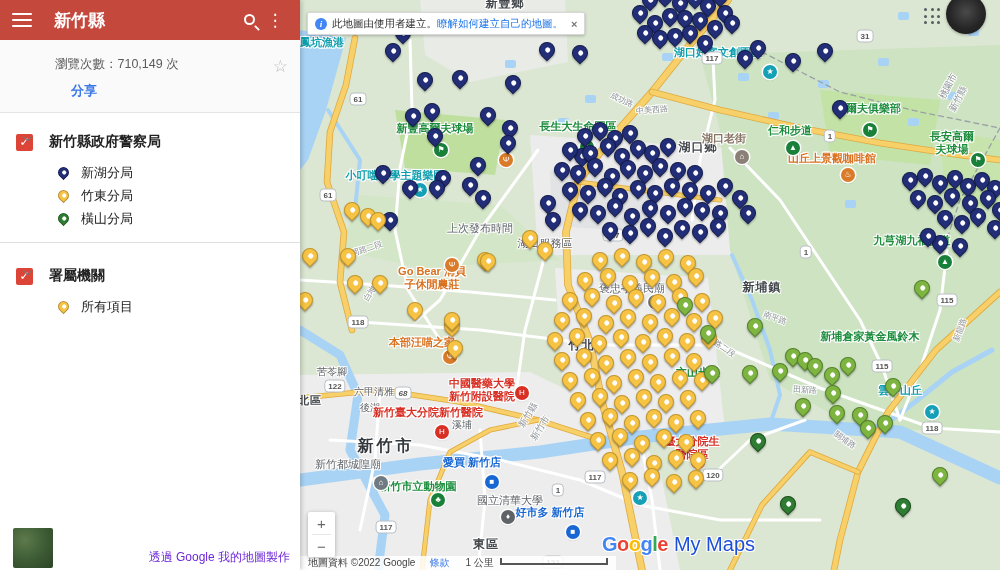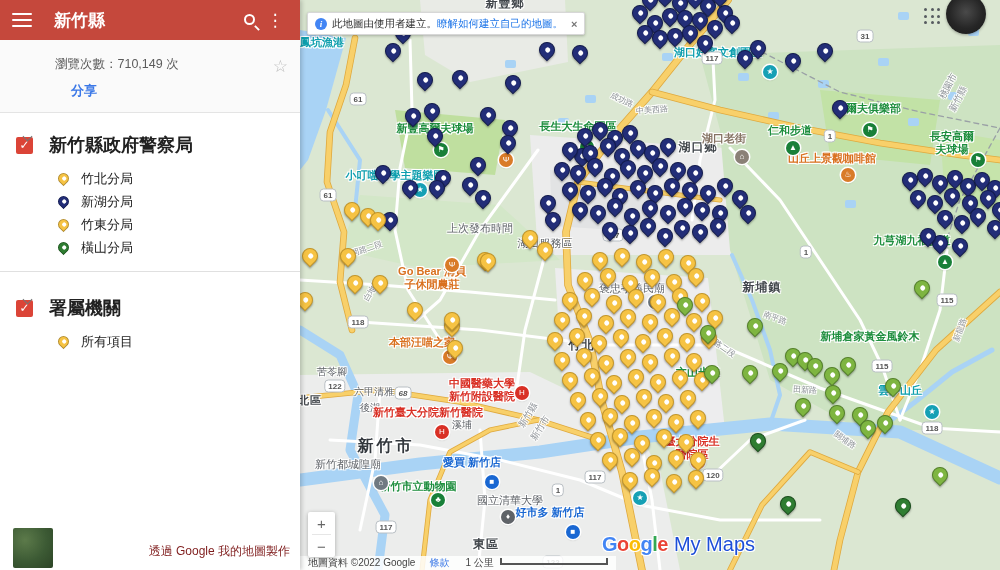--- a/index.html
+++ b/index.html
@@ -19,32 +19,32 @@
   .search-glyph::after { content:""; position:absolute; width:2px; height:6px; background:#fff; left:10px; top:9px; transform:rotate(-45deg); }
   .kebab { font-size:17px; letter-spacing:0; line-height:1; }
   .sb-stats { background:#fafafa; border-bottom:1px solid #e4e4e4; padding:14px 16px 12px 55px; position:relative; flex:0 0 auto; }
   .stat-line { font-size:12.5px; color:#5c5c5c; line-height:20px; }
   .share-link { display:inline-block; margin-top:8px; margin-left:16px; font-size:13px; color:#3b78e7; font-weight:bold; cursor:pointer; }
   .star { position:absolute; right:12px; top:16px; font-size:17px; color:#bdbdbd; cursor:pointer; }
   .sb-body { flex:1; overflow:hidden; }
   .layer { padding:14px 0 4px 0; }
   .layer-head { display:flex; align-items:center; padding:6px 16px; cursor:pointer; }
   .checkbox { width:17px; height:17px; background:#db4437; border-radius:2px; color:#fff; font-size:12px; line-height:17px; text-align:center; font-weight:bold; flex:0 0 auto; }
-  .layer-title { font-size:18px; color:#212121; font-weight:bold; margin-left:16px; }
+  .layer-title { font-size:14px; color:#212121; font-weight:bold; margin-left:16px; }
   .layer-items { padding:4px 0 2px 0; }
   .legend-row { display:flex; align-items:center; height:23px; padding-left:58px; position:relative; cursor:pointer; }
   .legend-row .lab { font-size:13px; color:#212121; margin-left:12px; }
   .chev { position:absolute; left:24px; top:20px; width:7px; height:7px; border-right:1.6px solid #757575; border-bottom:1.6px solid #757575; transform:rotate(45deg); cursor:pointer; }
   .mini-pin { width:11px; height:11px; border-radius:50% 50% 50% 0; transform:rotate(-45deg); background:var(--pc,#f6c344); border:1px solid rgba(0,0,0,.25); position:relative; flex:0 0 auto; }
   .mini-pin::after { content:""; position:absolute; left:3px; top:3px; width:3.5px; height:3.5px; background:#fff; border-radius:50%; }
   .divider { height:1px; background:#e0e0e0; margin:10px 0 0 0; }
   .sb-footer { flex:0 0 auto; height:46px; position:relative; }
   .sb-thumb { position:absolute; left:13px; bottom:2px; width:40px; height:40px; border-radius:2px;
     background:radial-gradient(circle at 30% 30%,#5c7a4a,#3c5a34 55%,#2c4426), repeating-linear-gradient(45deg,#49663c 0 4px,#37512e 4px 8px); }
-  .sb-made { position:absolute; right:10px; bottom:10px; font-size:12px; color:#7f1d1d; }
+  .sb-made { position:absolute; right:10px; bottom:4px; font-size:12px; color:#6d28d9; }
 
   
   .map { position:absolute; left:300px; top:0; width:700px; height:570px; background:#dbe7d2; overflow:hidden; }
   .map svg.geo { position:absolute; left:0; top:0; z-index:1; }
   .mlabel { position:absolute; z-index:2; white-space:pre-line; text-align:center; font-weight:bold; line-height:1.15;
     text-shadow:-1px -1px 0 #fff,1px -1px 0 #fff,-1px 1px 0 #fff,1px 1px 0 #fff,0 1px 0 #fff,0 -1px 0 #fff; }
   .c-town  { color:#41464b; letter-spacing:1px; }
   .c-big   { color:#33383d; letter-spacing:3px; }
   .c-gray  { color:#5f6368; font-weight:normal; }
   .c-green { color:#1e8e3e; }
@@ -128,24 +128,20 @@
     </div>
 
     <div class="sb-body">
       <div class="layer" style="position:relative;">
         <div class="layer-head">
           <div class="checkbox">✓</div>
           <div class="layer-title">新竹縣政府警察局</div>
         </div>
         <div class="chev"></div>
         <div class="layer-items">
-            <div class="legend-row">
-              <span class="mini-pin" style="--pc: #f6c344;"></span>
-              <span class="lab">竹北分局</span>
-            </div>
             <div class="legend-row">
               <span class="mini-pin" style="--pc: #232e78;"></span>
               <span class="lab">新湖分局</span>
             </div>
             <div class="legend-row">
               <span class="mini-pin" style="--pc: #f6c344;"></span>
               <span class="lab">竹東分局</span>
             </div>
             <div class="legend-row">
               <span class="mini-pin" style="--pc: #2f7d32;"></span>

